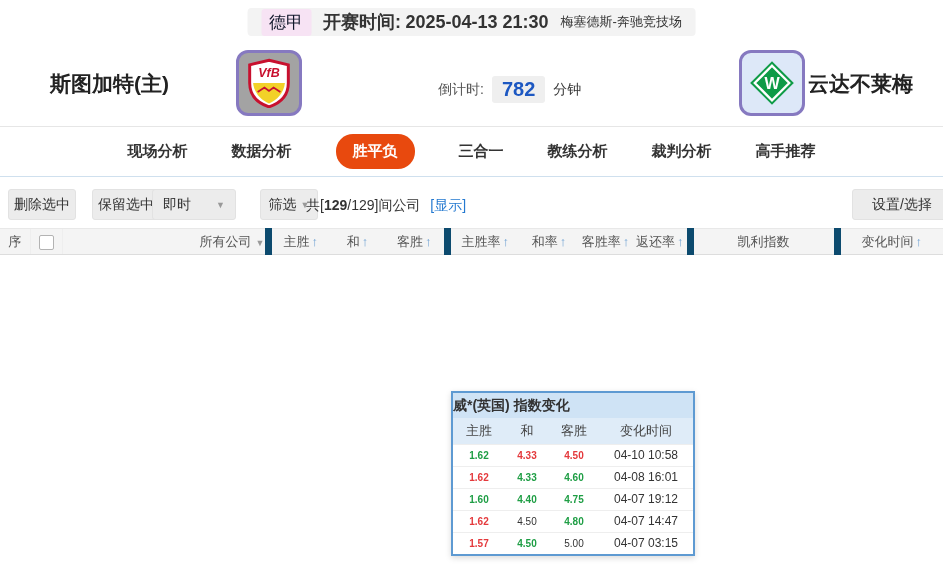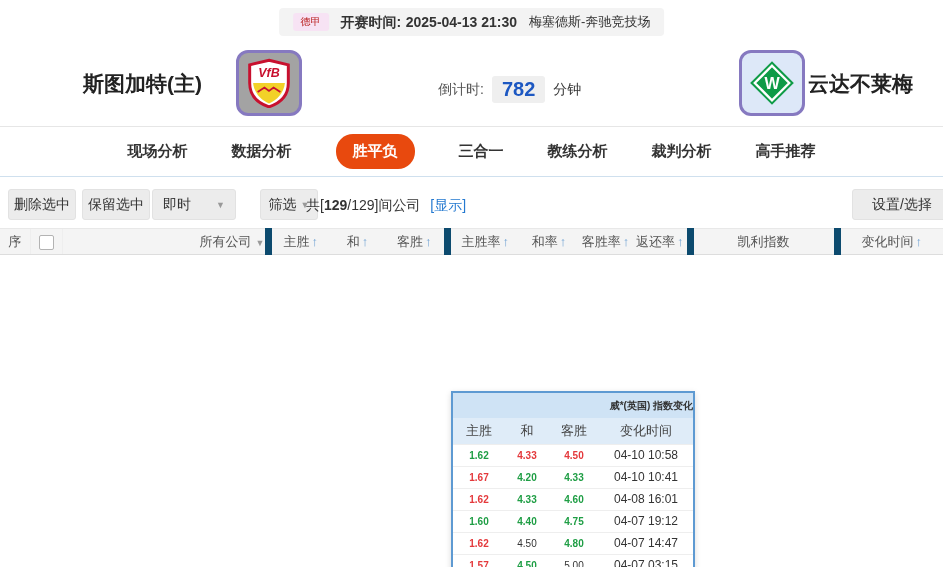--- a/index.html
+++ b/index.html
@@ -4,27 +4,27 @@
 <style>
   * { margin:0; padding:0; box-sizing:border-box; }
   html,body { width:943px; height:567px; overflow:hidden; background:#fff;
     font-family:"Liberation Sans","DejaVu Sans",sans-serif; color:#333; }
   body { position:relative; }
 
   
   .topbar { position:absolute; top:8px; left:50%; transform:translateX(-50%);
     height:28px; display:flex; align-items:center; gap:12px; background:#f3f3f3;
     border-radius:4px; padding:0 14px; white-space:nowrap; }
-  .league-badge { background:#f7e3f4; color:#b91c1c; font-size:10px; padding:2px 8px; border-radius:3px; }
-  .kick-label,.kick-time { font-size:14px; font-weight:bold; color:#333; }
+  .league-badge { background:#f7e3f4; color:#0f172a; font-size:17px; padding:2px 8px; border-radius:3px; }
+  .kick-label,.kick-time { font-size:18px; font-weight:bold; color:#333; }
   .venue { font-size:13px; color:#333; }
 
   
   .team-name { position:absolute; top:70px; font-size:21px; font-weight:bold; color:#222; }
-  #homeName { left:50px; width:185px; text-align:center; }
+  #homeName { left:50px; width:185px; text-align:left; }
   #awayName { left:808px; }
   .logo-box { position:absolute; top:50px; width:66px; height:66px; border:3px solid #8679c0;
     border-radius:12px; display:flex; align-items:center; justify-content:center; }
   #homeLogo { left:236px; background:#a3a3a3; }
   #awayLogo { left:739px; background:#dde8f8; }
   .countdown { position:absolute; top:76px; left:438px; display:flex; align-items:center; gap:8px; }
   .cd-label { font-size:14px; color:#555; }
   .cd-value { font-size:20px; font-weight:bold; color:#1d58c2; background:#efefef;
     padding:2px 10px; border-radius:3px; }
   .cd-unit { font-size:14px; color:#333; }
@@ -35,21 +35,21 @@
     align-items:center; justify-content:center; gap:44px; border-bottom:1px solid #cfe0ee; background:#fff; }
   .tab { font-size:15px; font-weight:bold; color:#333; cursor:pointer; white-space:nowrap; }
   .tab.active { background:#e8490e; color:#fff; border-radius:17px; padding:8px 17px; }
 
   
   .toolbar { position:absolute; top:183px; left:0; width:943px; height:45px; background:#fff; }
   .tbtn { position:absolute; top:6px; height:31px; background:#ececec; border:1px solid #e2e2e2;
     border-radius:3px; font-size:14px; color:#333; display:flex; align-items:center;
     justify-content:center; cursor:pointer; white-space:nowrap; }
   #btnDelete { left:8px;  width:68px; }
-  #btnKeep   { left:82px; width:68px; }
+  #btnKeep   { left:92px; width:68px; }
   #btnInstant{ left:152px; width:84px; justify-content:space-between; padding:0 10px; }
   #btnFilter { left:240px; width:58px; gap:4px;margin-left:20px; }
   #btnSettings { left:852px; width:100px; }
   .caret { font-size:9px; color:#999; }
   .count-text { position:absolute; top:14px; left:306px; font-size:14px; color:#333; }
   .count-text b { font-weight:bold; }
   .show-link { color:#2479d0; cursor:pointer; margin-left:6px; }
 
   
   table.grid { position:absolute; top:228px; left:0; width:943px; border-collapse:collapse;
@@ -63,22 +63,22 @@
     border-radius:2px; vertical-align:middle; cursor:pointer; }
   .sort { color:#6b9fd2; font-size:13px; margin-left:2px; }
   .fcaret { color:#9a9a9a; font-size:9px; margin-left:4px; }
   .c-r { color:#e4393c; font-weight:bold; }
   .c-g { color:#1f9e45; font-weight:bold; }
   .c-k { color:#333; }
 
   
   .popup { position:absolute; left:451px; top:391px; width:244px; background:#fff;
     border:2px solid #5e9ad2; box-shadow:0 2px 6px rgba(0,0,0,.15); z-index:10; }
-  .popup-title { height:25px; line-height:25px; background:#cfe3f5; text-align:right;
-    font-size:10px; font-weight:bold; color:#333; }
+  .popup-title { height:25px; line-height:25px; background:#cfe3f5; text-align:left;
+    font-size:14px; font-weight:bold; color:#333; }
   table.ptable { width:100%; border-collapse:collapse; table-layout:fixed; }
   .ptable th { background:#dfecf8; height:26px; font-size:13px; font-weight:normal; color:#444; text-align:center; }
   .ptable td { height:22px; font-size:10px; text-align:center; border-top:1px solid #eee; white-space:nowrap; }
   .ptable .ptime { font-size:12px; color:#333; }
 </style>
 </head>
 <body>
 
 <div class="topbar">
   <span class="league-badge">德甲</span>
@@ -197,26 +197,20 @@
       </tr>
     </thead>
     <tbody id="prows">
         <tr>
           <td class="c-g">1.62</td>
           <td class="c-r">4.33</td>
           <td class="c-r">4.50</td>
           <td class="ptime">04-10 10:58</td>
         </tr>
         <tr>
-          <td class="c-r">1.67</td>
-          <td class="c-g">4.20</td>
-          <td class="c-g">4.33</td>
-          <td class="ptime">04-10 10:41</td>
-        </tr>
-        <tr>
           <td class="c-r">1.62</td>
           <td class="c-g">4.33</td>
           <td class="c-g">4.60</td>
           <td class="ptime">04-08 16:01</td>
         </tr>
         <tr>
           <td class="c-g">1.60</td>
           <td class="c-g">4.40</td>
           <td class="c-g">4.75</td>
           <td class="ptime">04-07 19:12</td>

